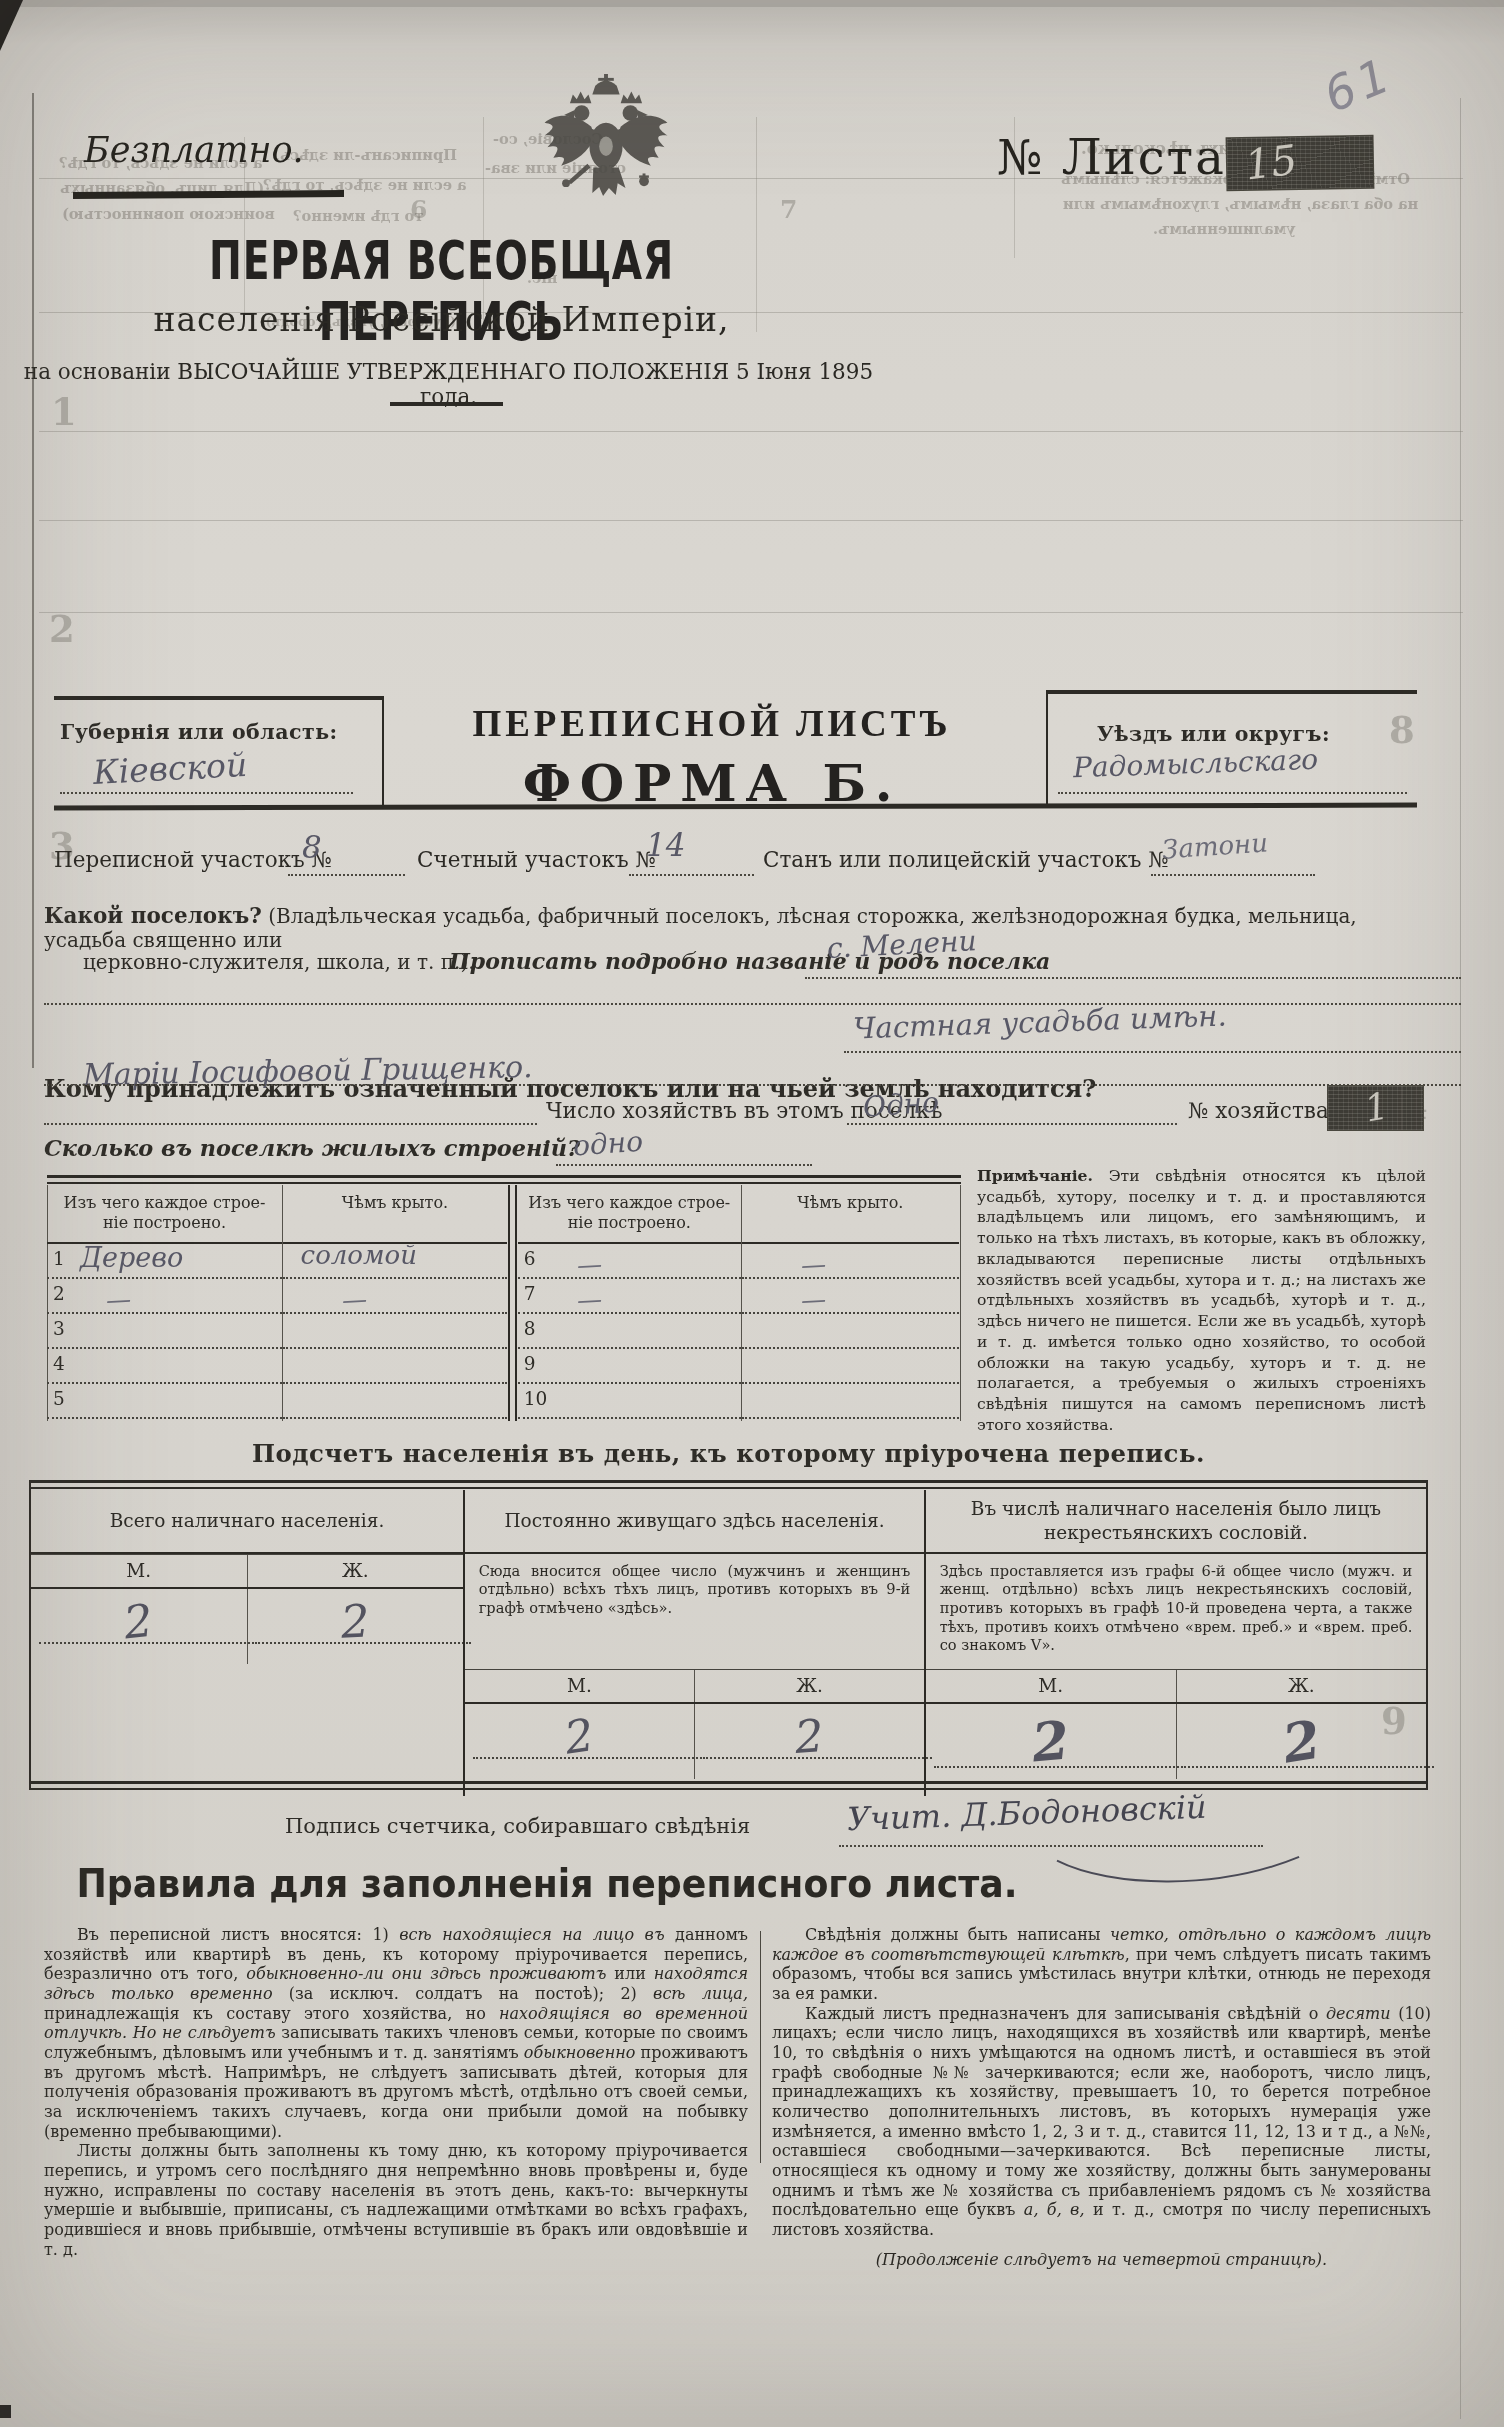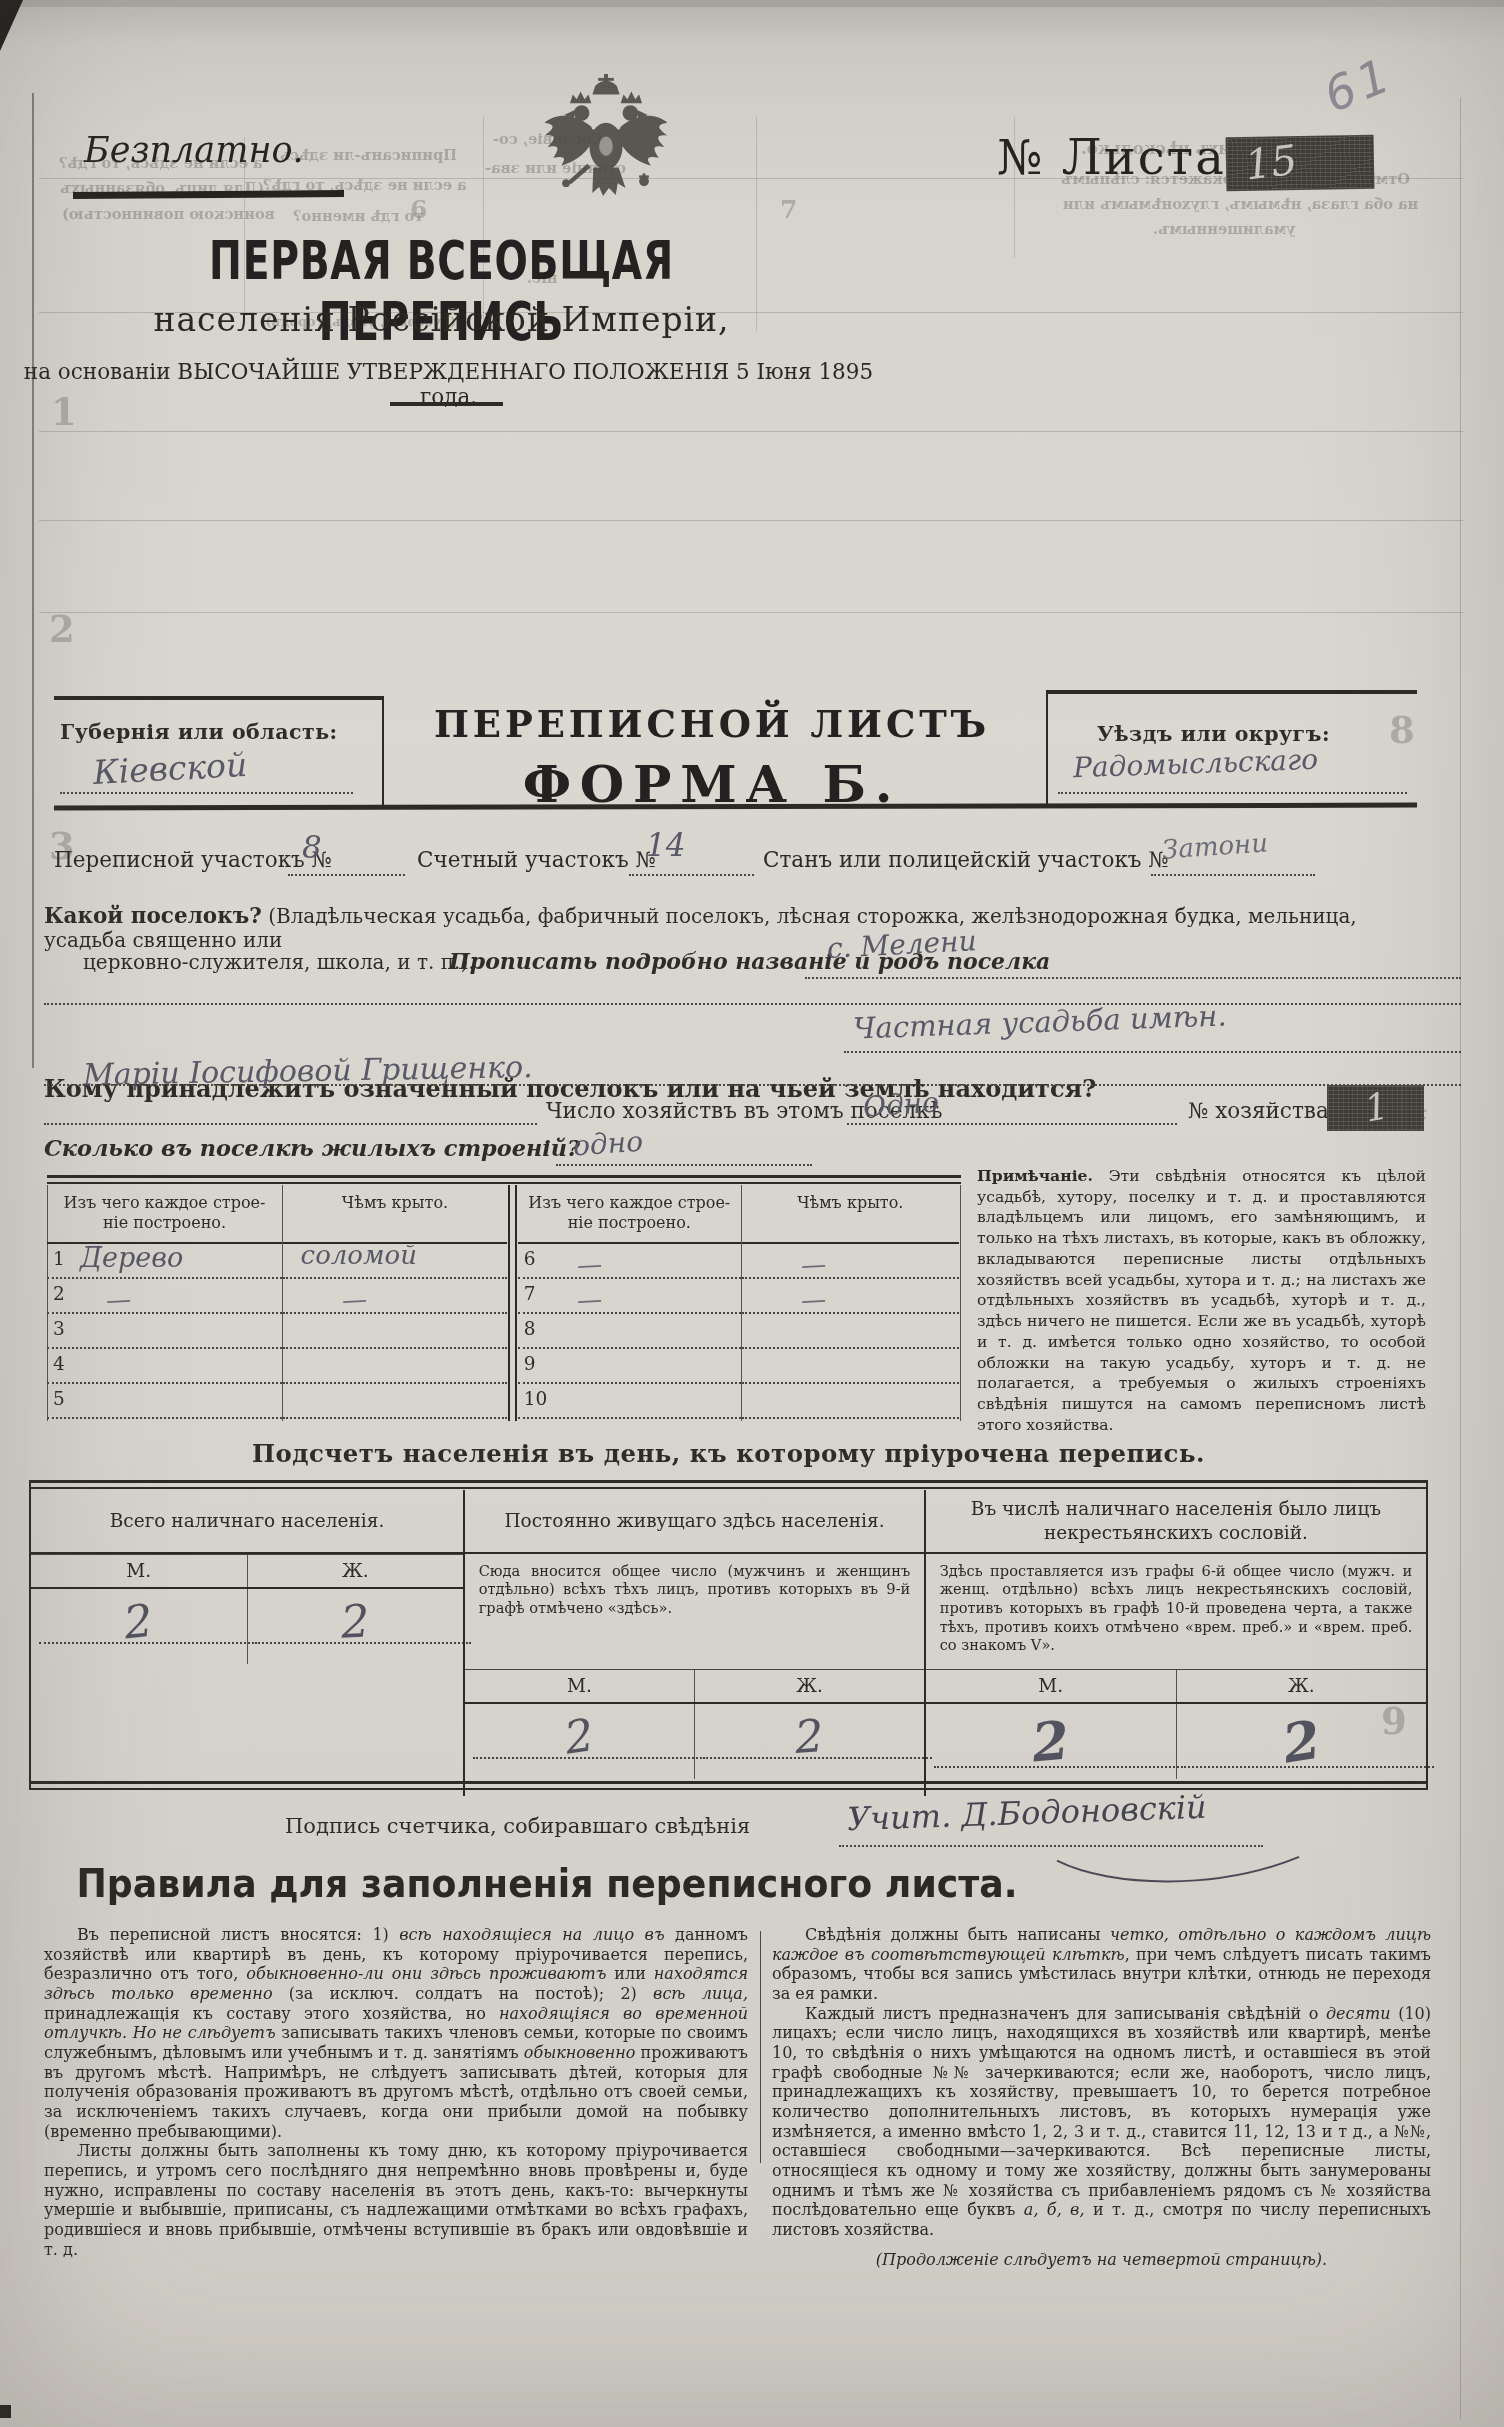--- a/index.html
+++ b/index.html
@@ -62,21 +62,21 @@
   #sub-title{left:0;top:300px;width:883px;text-align:center;font-size:33px;color:#2a2823;letter-spacing:1px;}
   #law-line{left:0;top:359px;width:897px;text-align:center;font-size:21.5px;color:#2a2823;}
   #title-rule{left:390px;top:402px;width:113px;height:3.9px;background:#2c2a25;}
 
   
   #prov-box{left:54px;top:696px;width:330px;height:109px;border-top:4.9px solid #2c2a25;border-right:2px solid #2c2a25;box-sizing:border-box;}
   #prov-label{left:60px;top:720px;font-size:20.5px;font-weight:bold;letter-spacing:0.5px;}
   #prov-hw{left:93px;top:749px;font-size:33px;transform:rotate(-3deg);}
   #prov-dots{left:60px;top:792px;width:293px;}
   #form-center{left:390px;top:702px;width:644px;text-align:center;}
-  #form-t1{font-size:37px;font-weight:bold;letter-spacing:3.9px;color:#242220;}
+  #form-t1{font-size:37px;font-weight:bold;letter-spacing:3.9px;color:#242220;font-family:Liberation Serif, serif;}
   #form-t2{margin-top:7.8px;font-size:51px;font-weight:bold;letter-spacing:8.8px;color:#242220;}
   #uezd-box{left:1046px;top:690px;width:371px;height:115px;border-top:4.9px solid #2c2a25;border-left:2px solid #2c2a25;box-sizing:border-box;}
   #uezd-label{left:1097px;top:722px;font-size:20.5px;font-weight:bold;letter-spacing:0.5px;}
   #uezd-hw{left:1073px;top:747px;font-size:28px;transform:rotate(-2deg);}
   #uezd-dots{left:1058px;top:792px;width:349px;}
   #header-rule{left:54px;top:804px;width:1363px;height:4.9px;background:#2c2a25;transform:rotate(-.12deg);}
 
   
   .plabel{position:absolute;font-size:21.5px;color:#2b2924;}
   #pl1{left:54px;top:847px}

